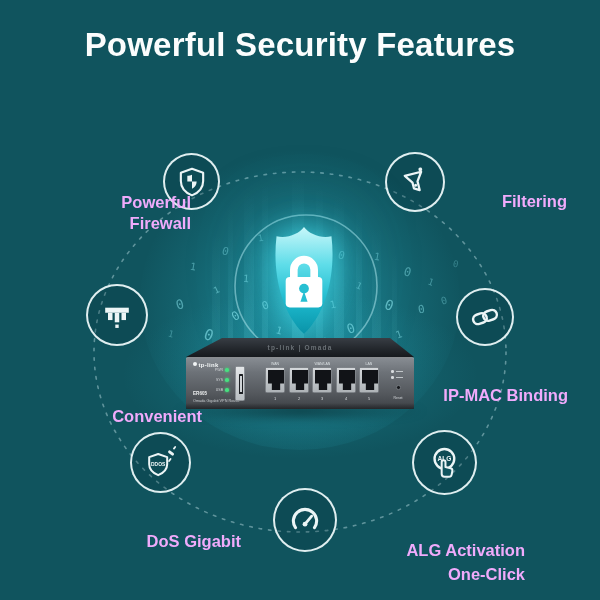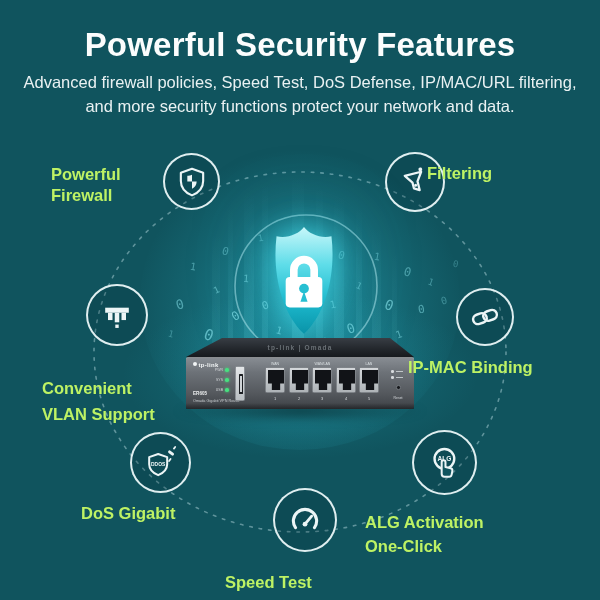--- a/index.html
+++ b/index.html
@@ -81,21 +81,21 @@
   .reset-hole{position:absolute;width:4.5px;height:4.5px;border-radius:50%;background:#17191d;border:.5px solid #74797e;box-sizing:border-box;}
   .reset-label{position:absolute;font-size:3.5px;color:#d3d7da;text-align:center;width:24px;}
   
   .fcircle{
     position:absolute;border-radius:50%;
     border:2px solid rgba(235,248,249,.95);
     background:rgba(6,46,53,.22);
     display:flex;align-items:center;justify-content:center;
     box-sizing:border-box;
   }
-  .flabel{position:absolute;text-align:left;font-size:16.5px;font-weight:600;line-height:21px;color:#bef264;}
+  .flabel{position:absolute;text-align:right;font-size:16.5px;font-weight:600;line-height:21px;color:#f0abfc;margin-top:28px;}
   #c1{left:163px;top:153px;width:57px;height:57px;}
   #l1{left:51px;top:164px;width:140px;}
   #c2{left:385px;top:152px;width:60px;height:60px;}
   #l2{left:427px;top:163px;width:140px;}
   #c3{left:86px;top:284px;width:62px;height:62px;}
   #l3{left:42px;top:375px;width:160px;line-height:26px;}
   #c4{left:456px;top:288px;width:58px;height:58px;}
   #l4{left:408px;top:357px;width:160px;}
   #c5{left:130px;top:432px;width:61px;height:61px;}
   #l5{left:81px;top:503px;width:160px;}
@@ -279,21 +279,20 @@
     <svg class="icon" width="36" height="36" viewBox="0 0 32 32">
       <rect x="5.5" y="9.5" width="21" height="4.5" fill="#ecf5f6" stroke="none"></rect>
       <rect x="8" y="14" width="4" height="6.5" fill="#ecf5f6" stroke="none"></rect>
       <rect x="14" y="14" width="4" height="8.5" fill="#ecf5f6" stroke="none"></rect>
       <rect x="20" y="14" width="4" height="6.5" fill="#ecf5f6" stroke="none"></rect>
       <rect x="14.5" y="24.5" width="3" height="3" fill="#ecf5f6" stroke="none"></rect>
     </svg>
   </div>
   <div class="flabel" id="l3">
     <div>Convenient</div>
-    <div>VLAN Support</div>
   </div>
 
   <div class="fcircle" id="c4">
     <svg class="icon" width="34" height="34" viewBox="0 0 32 32">
       <g transform="rotate(-18 16 16)">
         <rect x="4.5" y="11.5" width="13" height="9" rx="4.5" stroke-width="2.3"></rect>
         <rect x="14.5" y="11.5" width="13" height="9" rx="4.5" stroke-width="2.3"></rect>
       </g>
     </svg>
   </div>
@@ -333,18 +332,14 @@
       <path d="M8,22.5 A9.8,9.8 0 1 1 24,22.5" stroke-width="2.6"></path>
       <line x1="16" y1="19.5" x2="21.6" y2="12.8" stroke-width="2.4"></line>
       <circle cx="16" cy="19.5" r="2" fill="#ecf5f6" stroke="none"></circle>
     </svg>
   </div>
   <div class="flabel" id="l7">
     <div>Speed Test</div>
   </div>
 
   <div class="title">Powerful Security Features</div>
-  <div class="subtitle">
-    <div>Advanced firewall policies, Speed Test, DoS Defense, IP/MAC/URL filtering,</div>
-    <div>and more security functions protect your network and data.</div>
-  </div>
 
 </div>
 
 </body></html>

